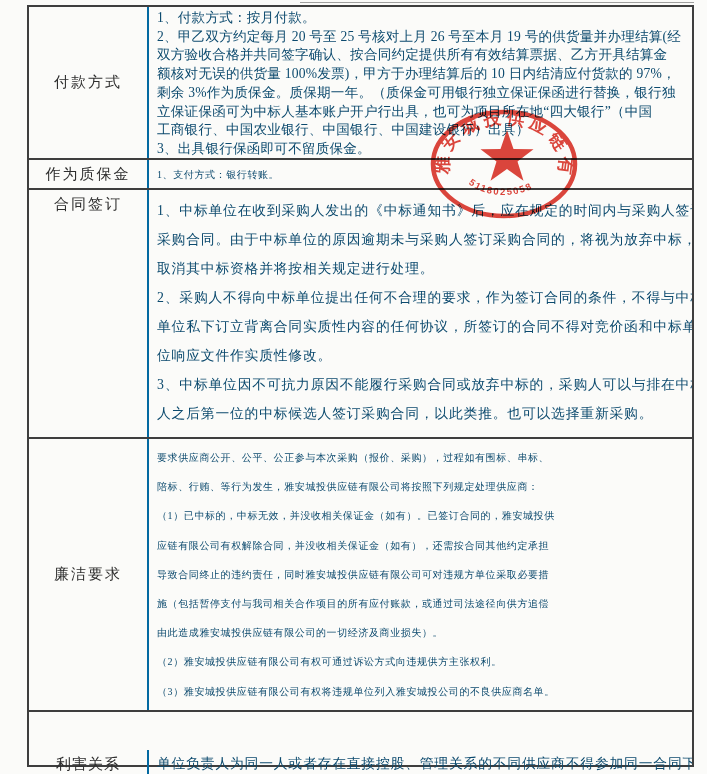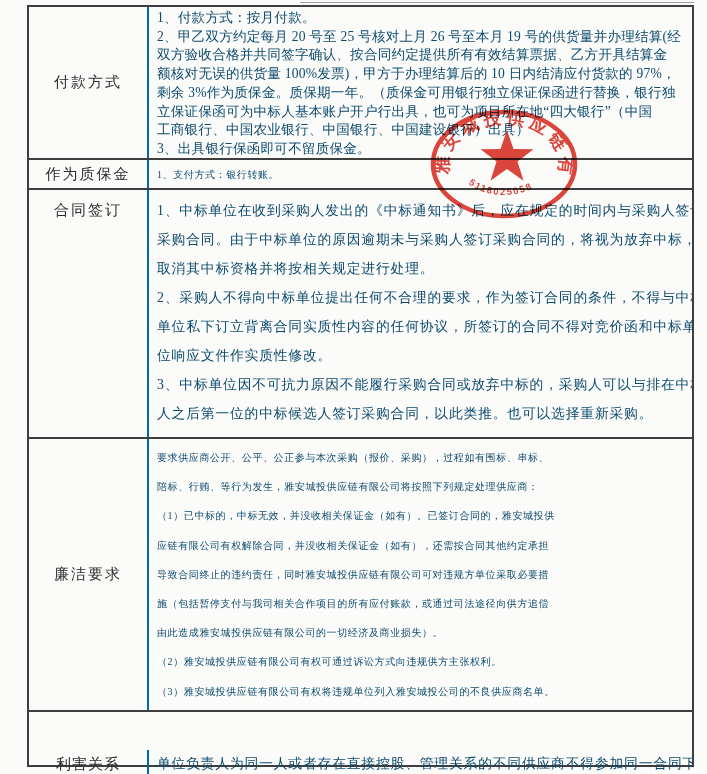--- a/index.html
+++ b/index.html
@@ -19,21 +19,21 @@
     background:transparent;
   }
   .row{display:flex;box-sizing:border-box;border-bottom:2px solid #3e3e3e;}
   .row:last-child{border-bottom:none;margin-top:38px;}
   .label-cell{
     width:120px;box-sizing:border-box;border-right:2px solid #0369a1;
     display:flex;align-items:center;justify-content:center;
     text-align:center;font-size:15px;letter-spacing:2px;
     white-space:pre-line;flex-shrink:0;color:#2e2e2e;
   }
-  .label-top{align-items:flex-start;padding-top:11px;}
+  .label-top{align-items:flex-start;padding-top:5px;}
   .label-wide{line-height:29px;letter-spacing:1px;}
   .content-cell{
     flex:1;box-sizing:border-box;padding:0 3px 1px 8px;
     white-space:pre;overflow:hidden;color:#0c4a6e;
   }
   .row-1 .content-cell{font-size:13.6px;line-height:18.7px;padding-top:2px;letter-spacing:0.2px;}
   .row-2 .content-cell{font-size:10px;line-height:29px;letter-spacing:0.6px;}
   .row-3 .content-cell{font-size:13.8px;line-height:29px;padding-top:6px;letter-spacing:0.8px;}
   .row-4 .content-cell{font-size:10px;line-height:29.2px;padding-top:4px;letter-spacing:0.6px;}
   .row-5 .content-cell{font-size:13.8px;line-height:28.5px;letter-spacing:0.8px;}

